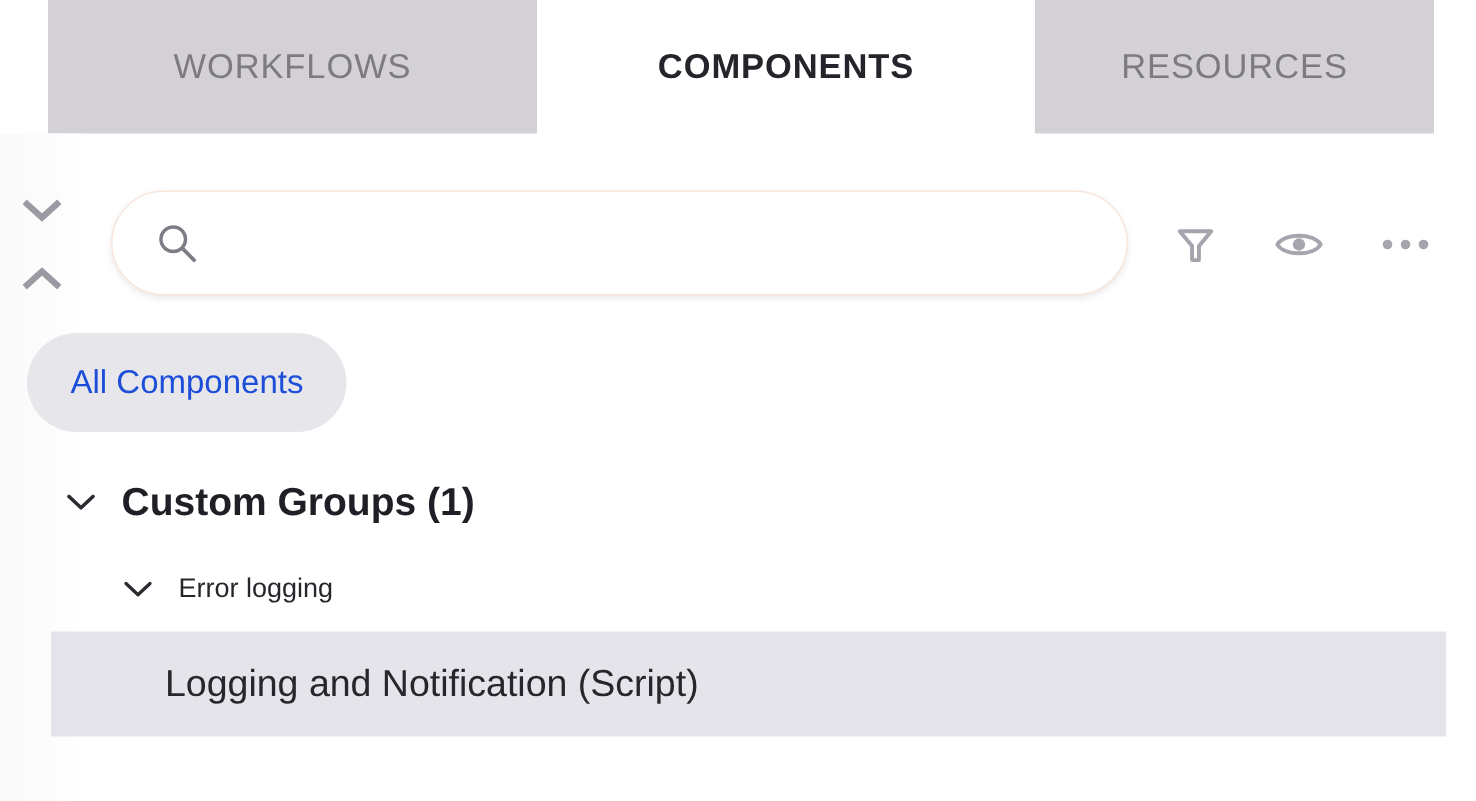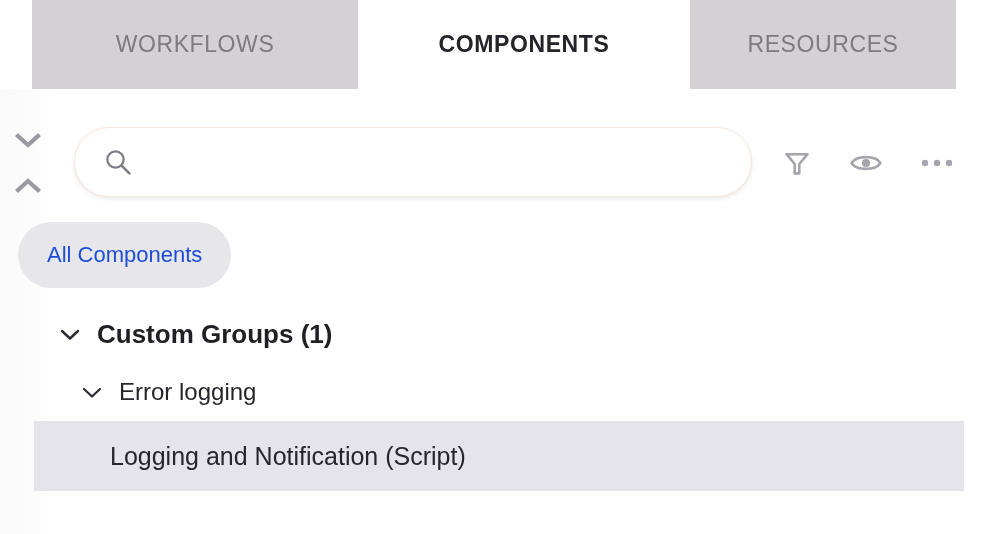--- a/index.html
+++ b/index.html
@@ -161,21 +161,21 @@
     width: 984px;
   }
   .treerow {
     display: flex;
     align-items: center;
     height: 58px;
     cursor: pointer;
     user-select: none;
   }
   .treerow.group {
-    padding-left: 60px;
+    padding-left: 44px;
   }
   .treerow.subgroup {
     padding-left: 82px;
   }
   .treerow.leaf {
     margin-left: 34px;
     width: 930px;
     height: 70px;
     background: #e5e4ea;
     padding-left: 76px;
@@ -186,21 +186,21 @@
     height: 13px;
     flex: 0 0 auto;
     margin-right: 17px;
   }
   .grouplabel {
     font-size: 26px;
     font-weight: 700;
     color: #1f1f25;
   }
   .subgrouplabel {
-    font-size: 24px;
+    font-size: 18px;
     font-weight: 400;
     color: #26262c;
   }
   .leaflabel {
     font-size: 25px;
     font-weight: 400;
     color: #26262c;
   }
 </style>
 </head>

